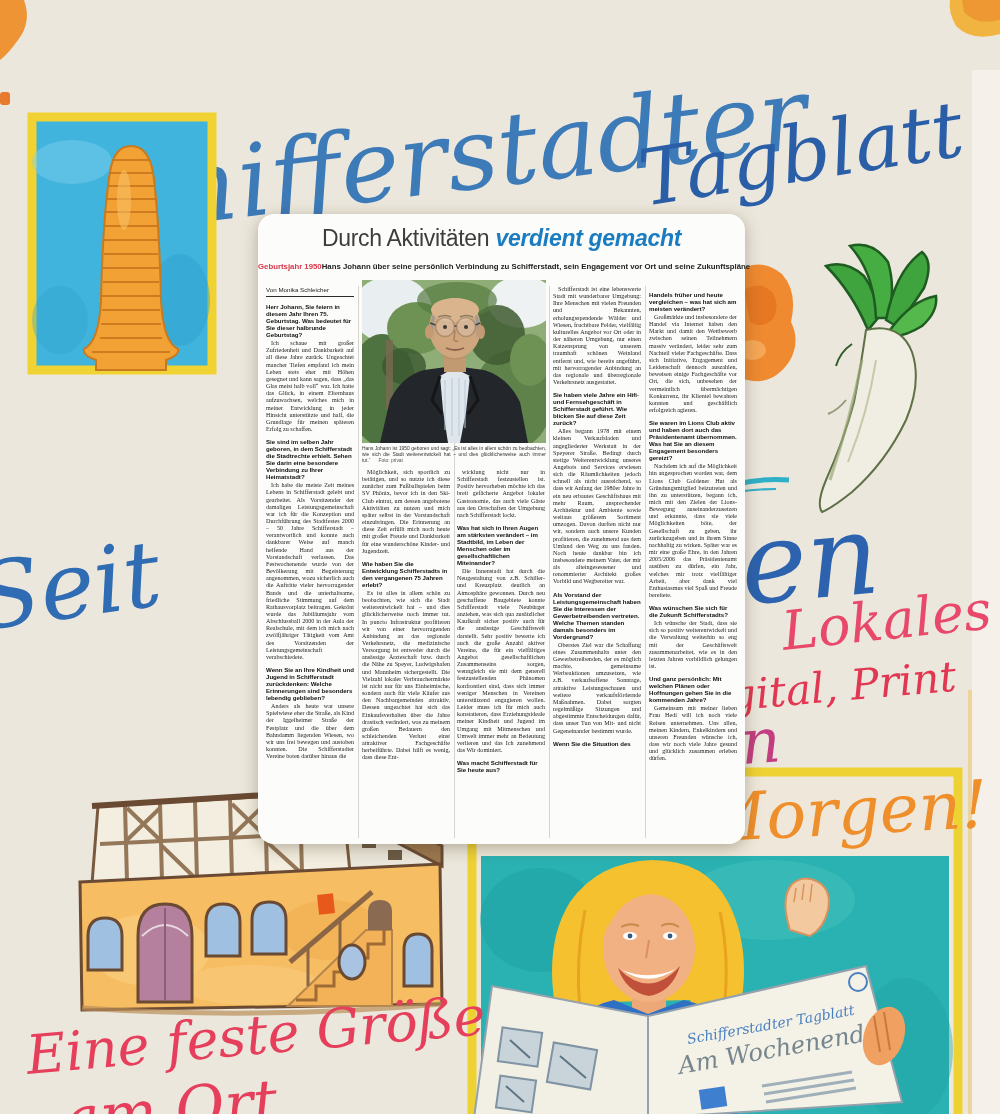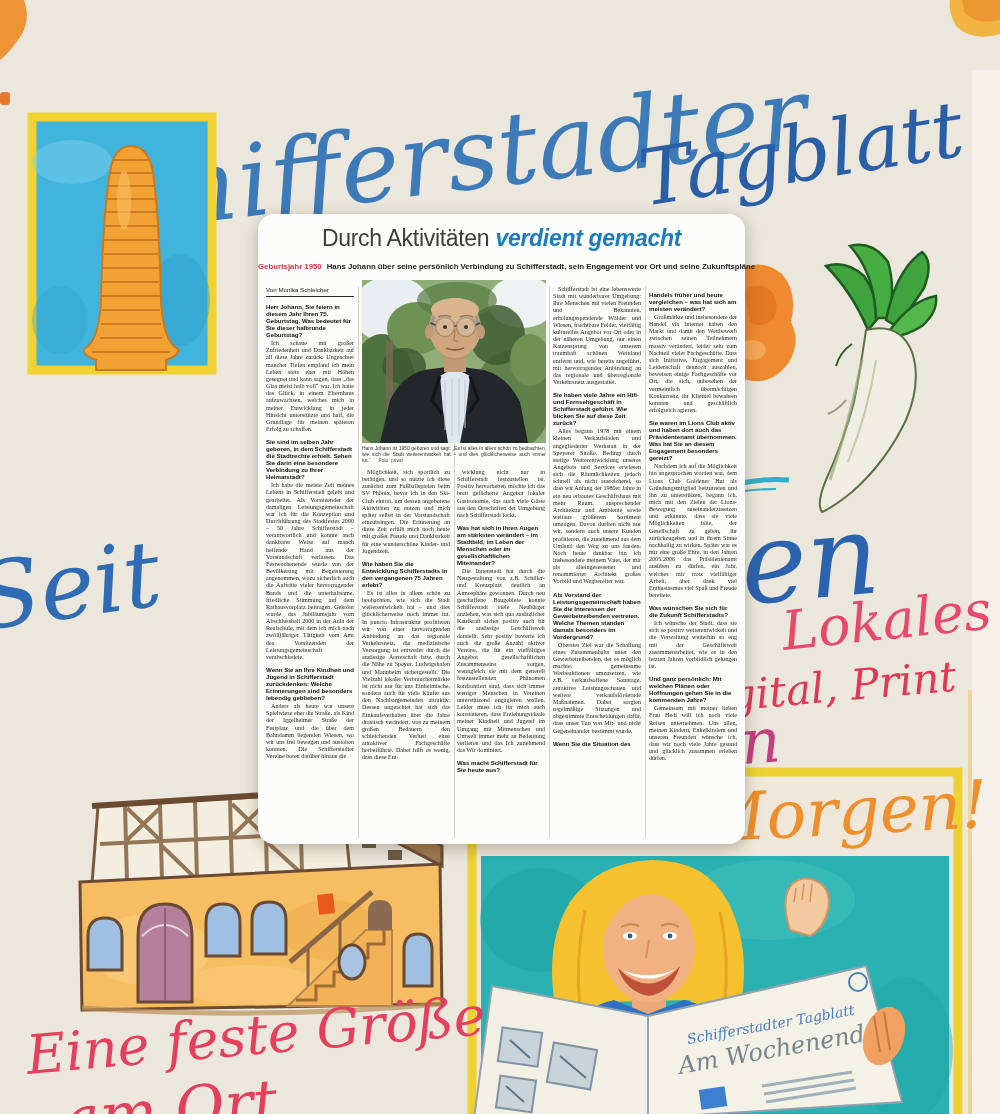--- a/index.html
+++ b/index.html
@@ -8,21 +8,21 @@
   .bg-svg{position:absolute;left:0;top:0;width:1000px;height:1114px;}
 
   
   .article{position:absolute;left:258px;top:214px;width:487px;height:630px;
            background:#fcfcfa;box-shadow:0 4px 16px rgba(70,55,30,.35);border-radius:16px;}
   .headline{position:absolute;top:11px;left:0;width:100%;text-align:center;
             font-size:23px;letter-spacing:-.3px;color:#3d3d3d;font-weight:400;white-space:nowrap;}
   .headline .hl-bold{font-weight:700;font-style:italic;color:#1a7cc1;}
   .subhead{position:absolute;top:48px;left:0;width:100%;text-align:center;
            font-size:7.8px;font-weight:700;color:#222;white-space:nowrap;}
-  .subhead .kicker{color:#d8374a;margin-right:5px;}
+  .subhead .kicker{color:#d8374a;}
 
   .colrule{position:absolute;top:72px;height:552px;width:1px;background:#d7d4cd;}
 
   .col{position:absolute;width:88px;overflow:hidden;
        font-family:"Liberation Serif",serif;font-size:6.1px;line-height:7.15px;
        color:#1c1c1c;text-align:justify;}
   .col .blk.q{font-family:"Liberation Sans",sans-serif;font-weight:700;
               font-size:6.1px;line-height:7px;margin:5px 0 2px;text-align:left;color:#101010;}
   .col .blk.a{text-indent:5px;hyphens:auto;-webkit-hyphens:auto;}
   .col .blk.byline{font-family:"Liberation Sans",sans-serif;font-size:6.2px;text-align:left;}

